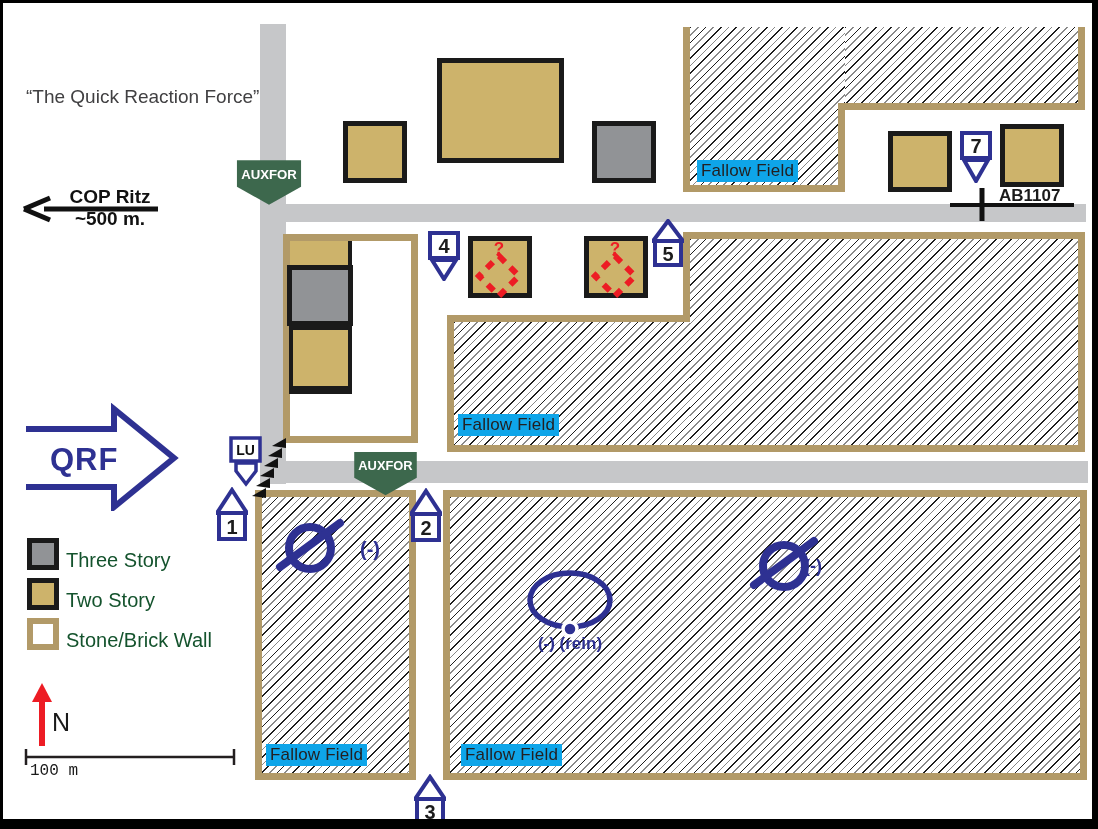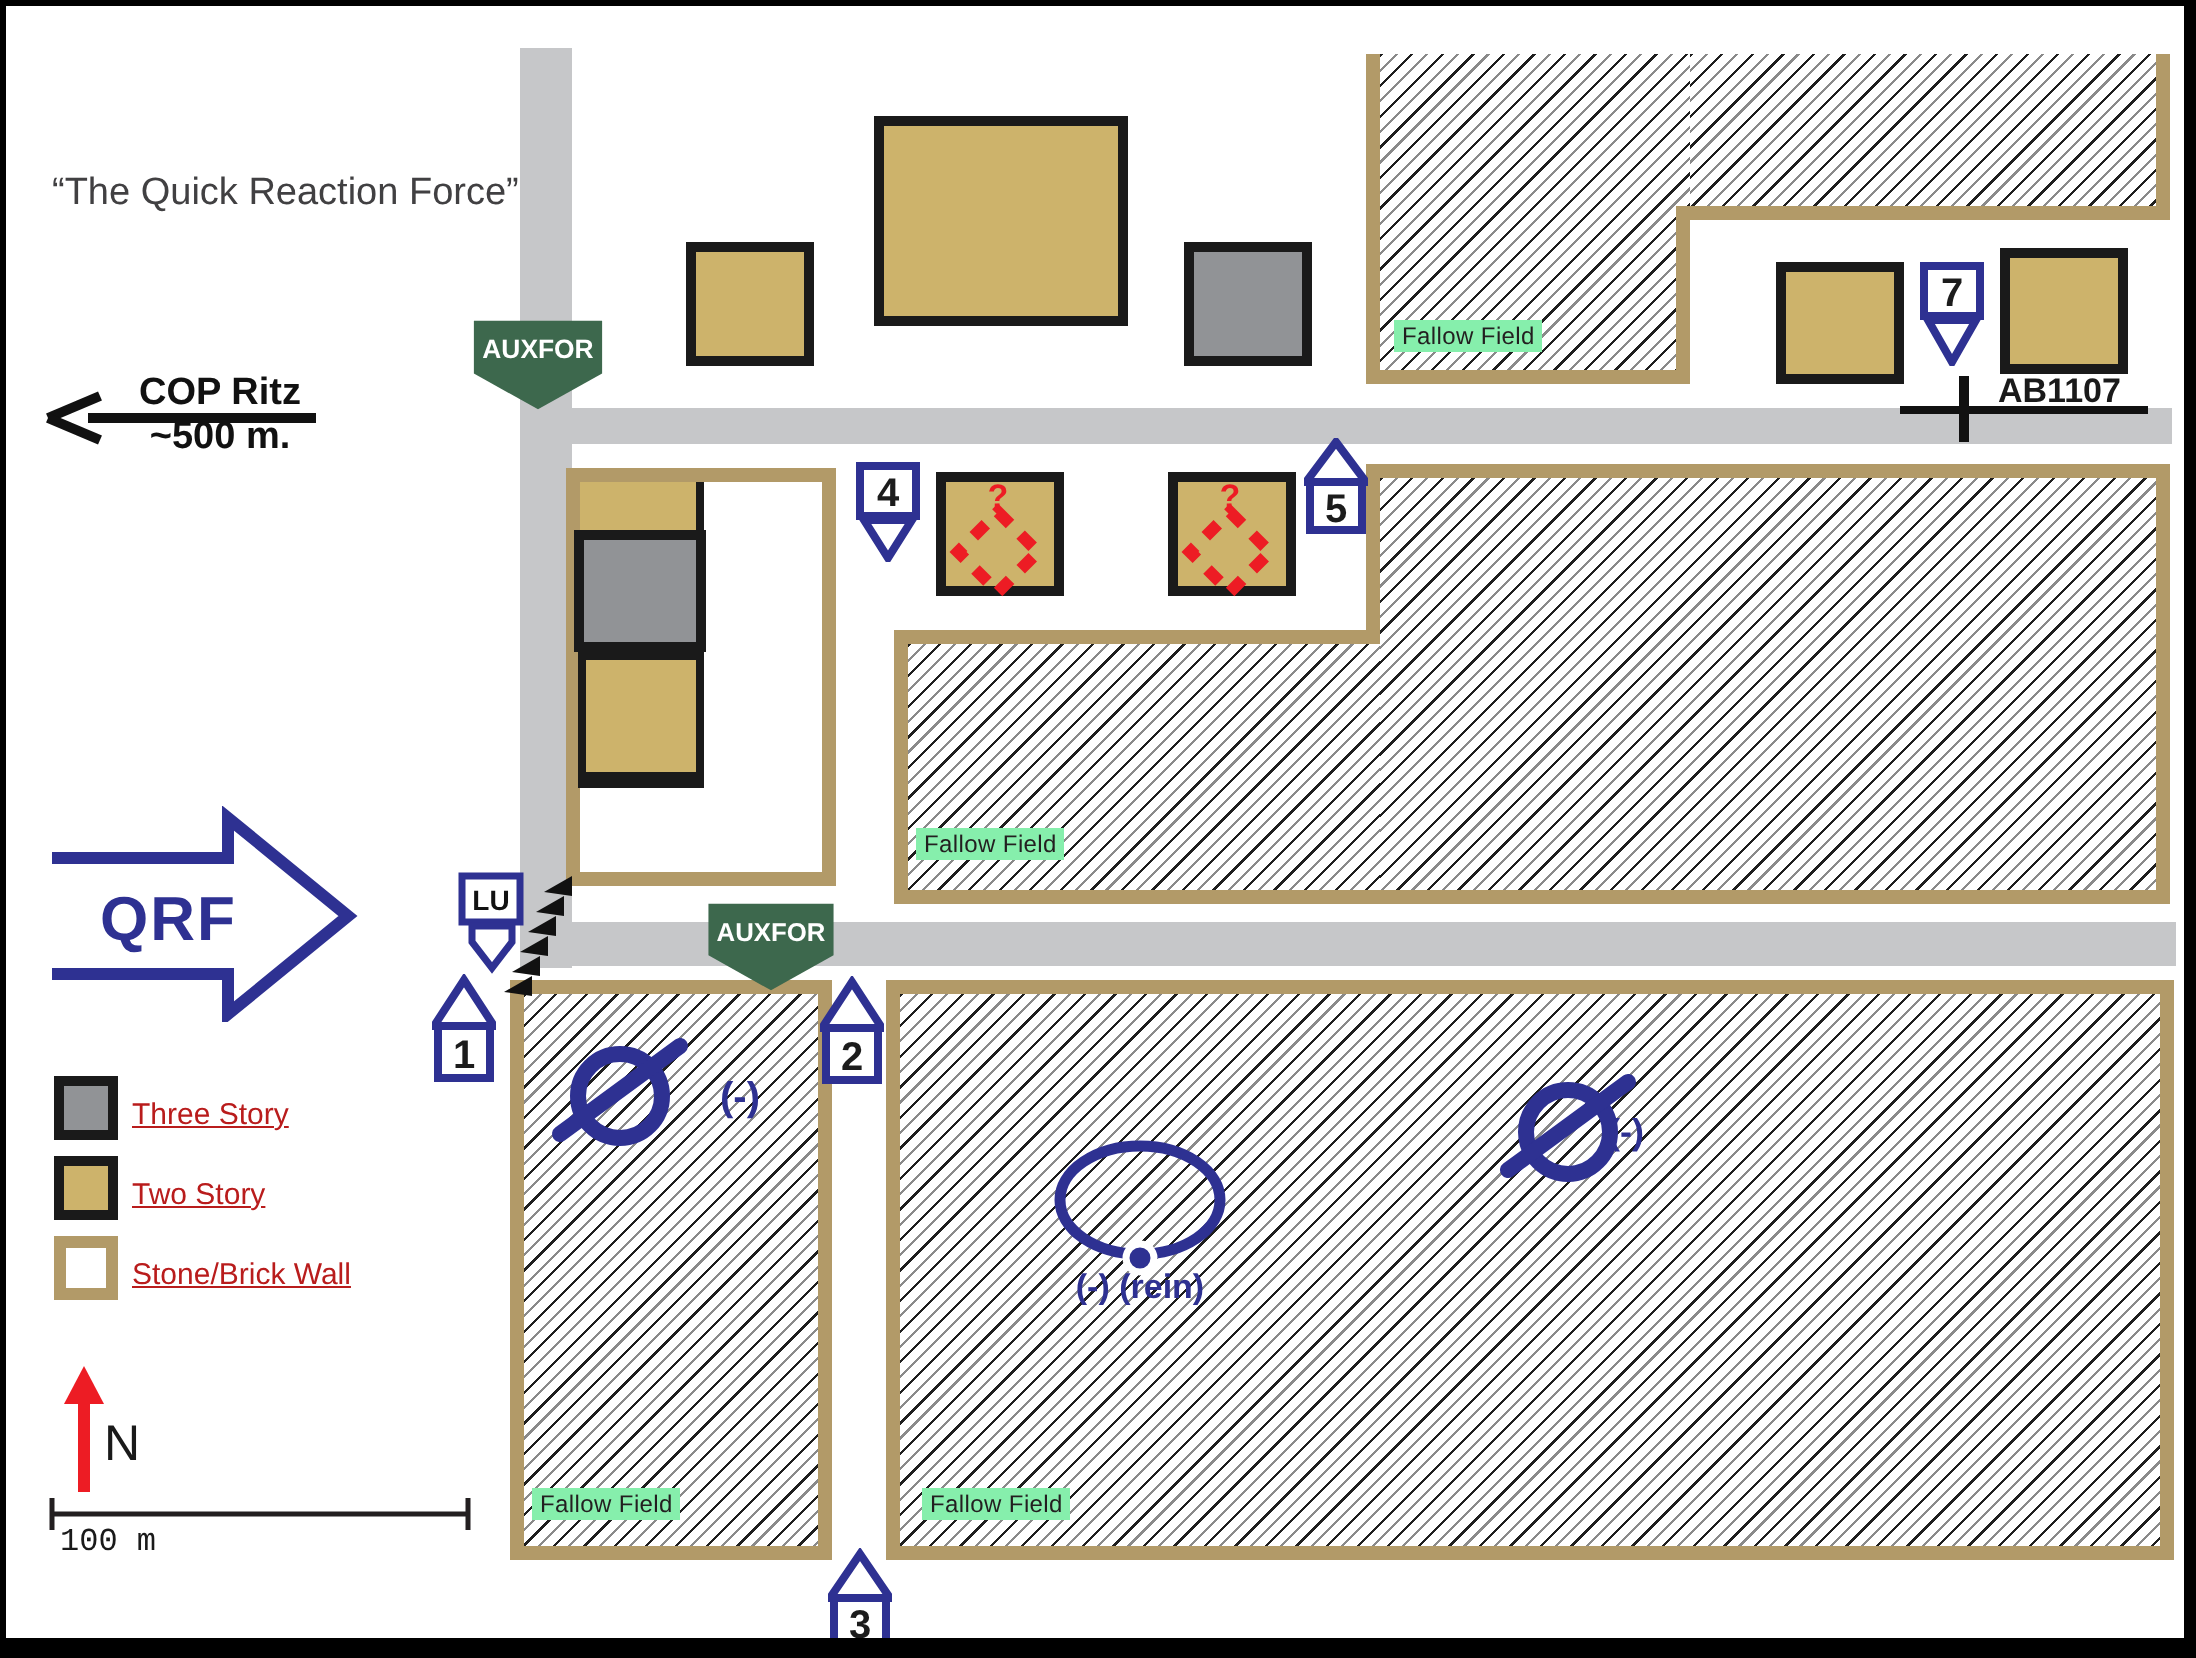--- a/index.html
+++ b/index.html
@@ -20,36 +20,36 @@
   .wall{box-sizing:border-box;border:7px solid #b29a68;background:#fff;}
   .hatch{
     box-sizing:border-box;border:0 solid #b29a68;
     background-color:#fff;
     background-image:repeating-linear-gradient(135deg,
       #1f1f1f 0px,#1f1f1f 1.2px,rgba(0,0,0,0) 1.2px,rgba(0,0,0,0) 5.4px,
       #8a8a8a 5.4px,#8a8a8a 6.5px,rgba(0,0,0,0) 6.5px,rgba(0,0,0,0) 10.8px);
   }
   .tanpatch{background:#b29a68;}
   .field-label{
-    background:#86efac;padding:1px 4px;font-size:12px;letter-spacing:.2px;
+    background:#0ea5e9;padding:1px 4px;font-size:17px;letter-spacing:.2px;
     color:#231f20;white-space:nowrap;z-index:6;
   }
   
   .title{
     font-size:47px;font-weight:bold;letter-spacing:1px;color:#ffffff;
     -webkit-text-stroke:2.2px #56c5f1;
     text-shadow:-3px 3px 0 #4f5052,-1px 1px 0 #4f5052;
     white-space:nowrap;
   }
   .subtitle{font-size:19px;color:#414042;white-space:nowrap;text-align:right;}
   .coptext{font-size:19px;font-weight:bold;text-align:center;line-height:1.15;color:#111;margin-top:40px;}
   .ab-label{font-size:17px;font-weight:bold;color:#1a1a1a;white-space:nowrap;}
   .n-label{font-size:25px;color:#1a1a1a;}
   .scale-label{font-size:16px;color:#1a1a1a;font-family:Liberation Mono, monospace;}
-  .legend-label{font-size:15px;color:#b91c1c;white-space:nowrap;text-decoration:underline;}
+  .legend-label{font-size:20px;color:#14532d;white-space:nowrap;}
   .sw{box-sizing:border-box;width:32px;height:32px;}
   .sw-black{border:5px solid #1a1a1a;}
   .sw-tan{border:6px solid #b29a68;background:#fff;}
   .unit-mod{color:#2e3192;font-weight:bold;white-space:nowrap;}
   svg text{font-family:"Liberation Sans",sans-serif;} .z8{z-index:8;} .z10{z-index:10;}
 </style>
 </head>
 <body>
 
 <div id="canvas">

